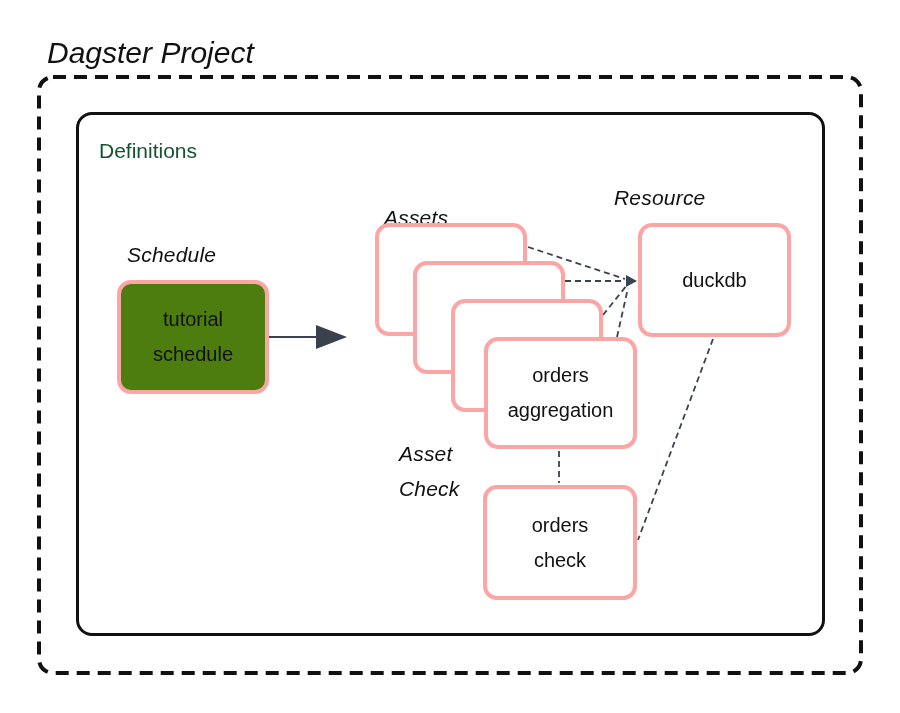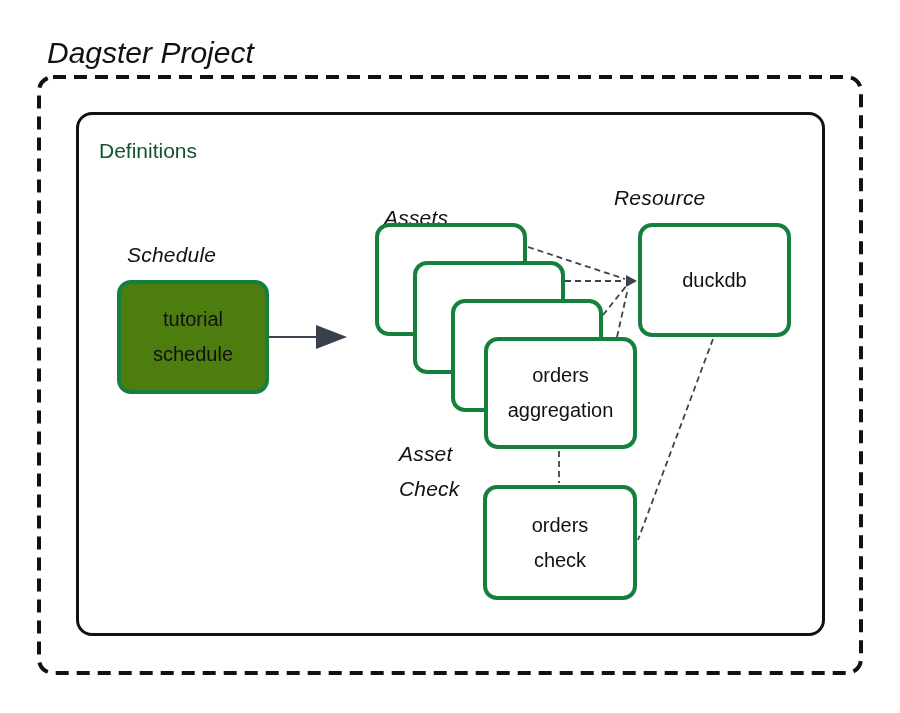--- a/index.html
+++ b/index.html
@@ -33,21 +33,21 @@
   .plain-label {
     position: absolute;
     font-size: 21px;
     font-weight: 400;
     color: #14532d;
     white-space: nowrap;
   }
   .node {
     position: absolute;
     background: #ffffff;
-    border: 4px solid #15803d;
+    border: 4px solid #fca5a5;
     border-radius: 14px;
     display: flex;
     flex-direction: column;
     align-items: center;
     justify-content: center;
     font-size: 20px;
     line-height: 35px;
     text-align: center;
     color: #111111;
   }

